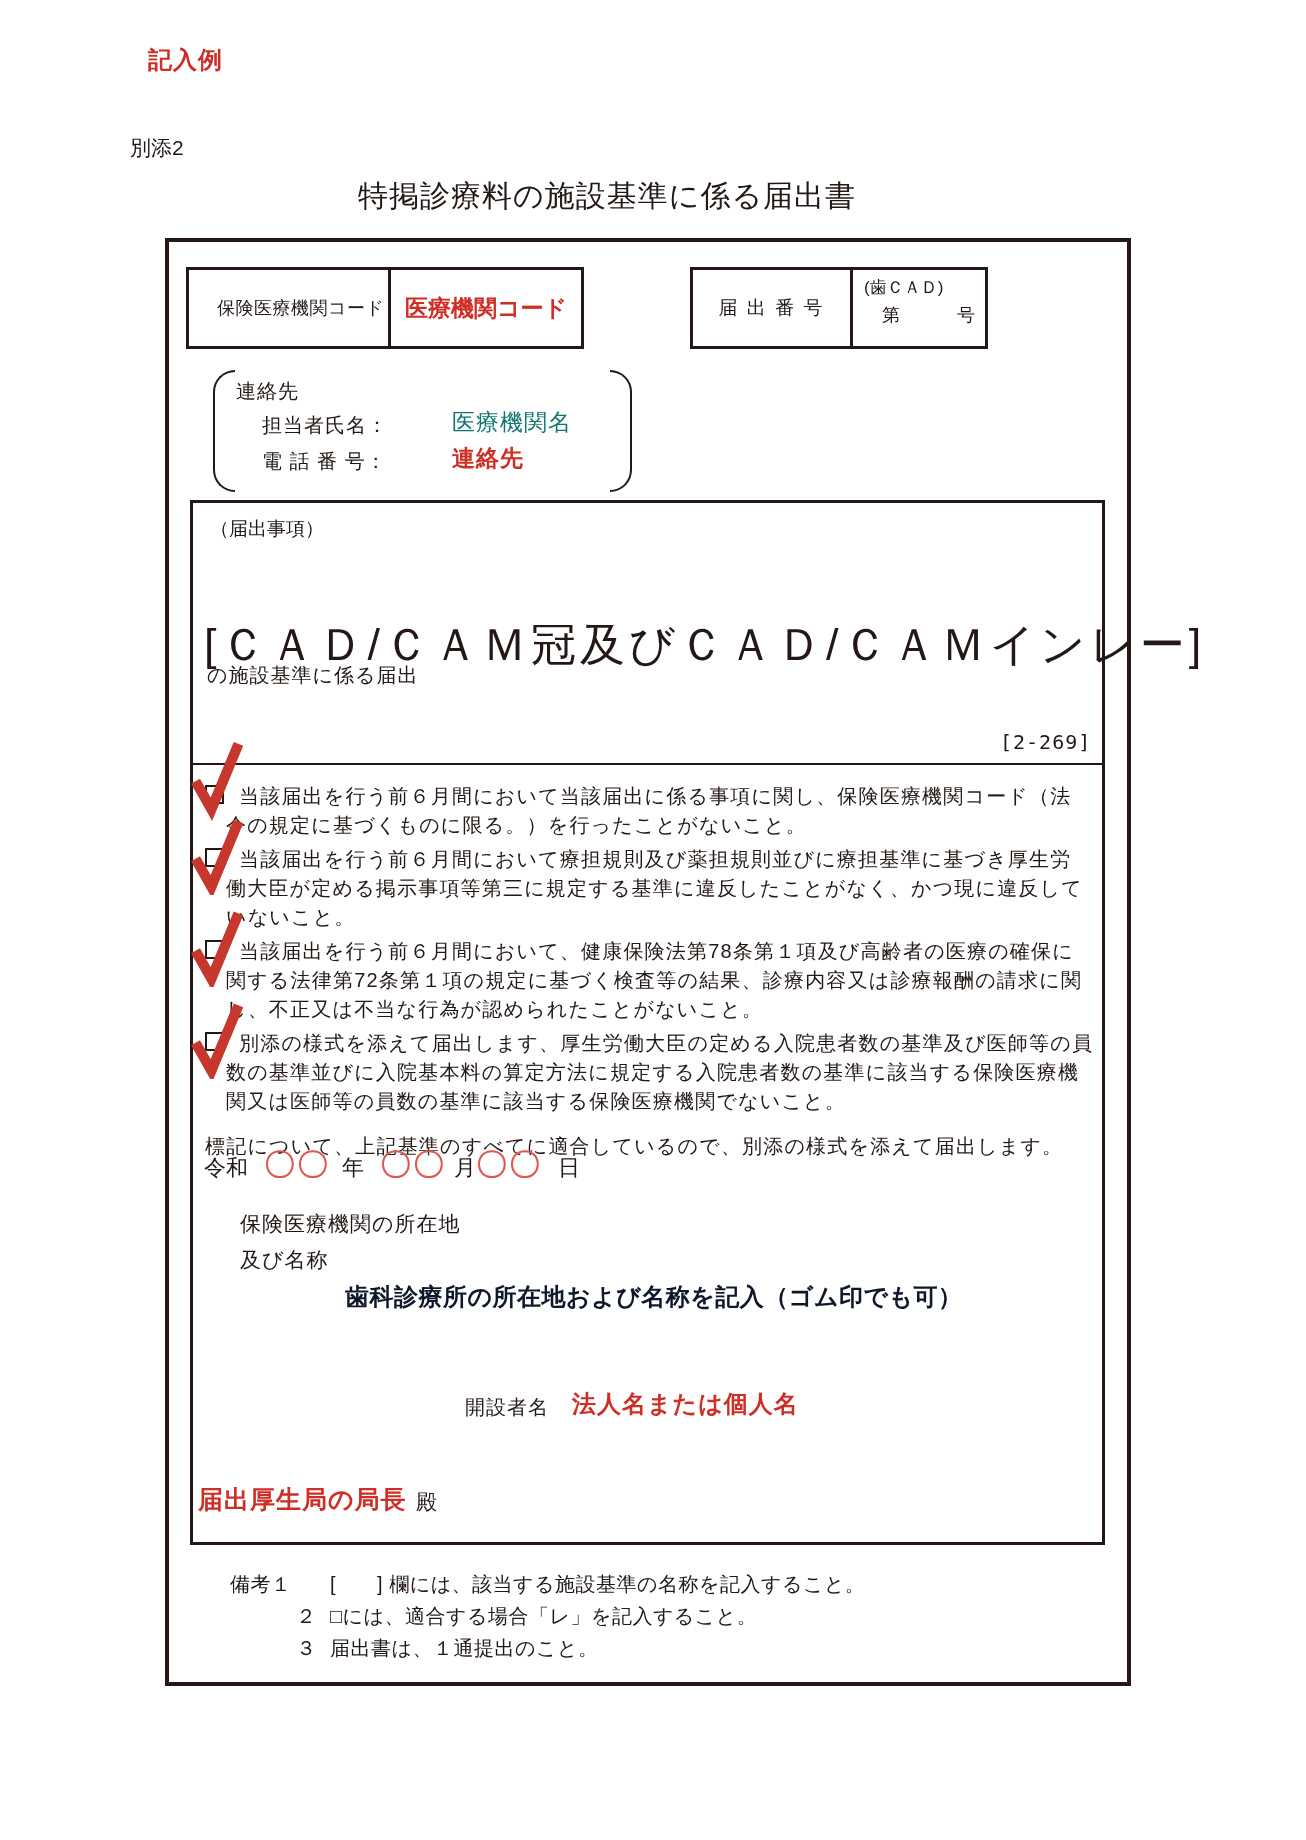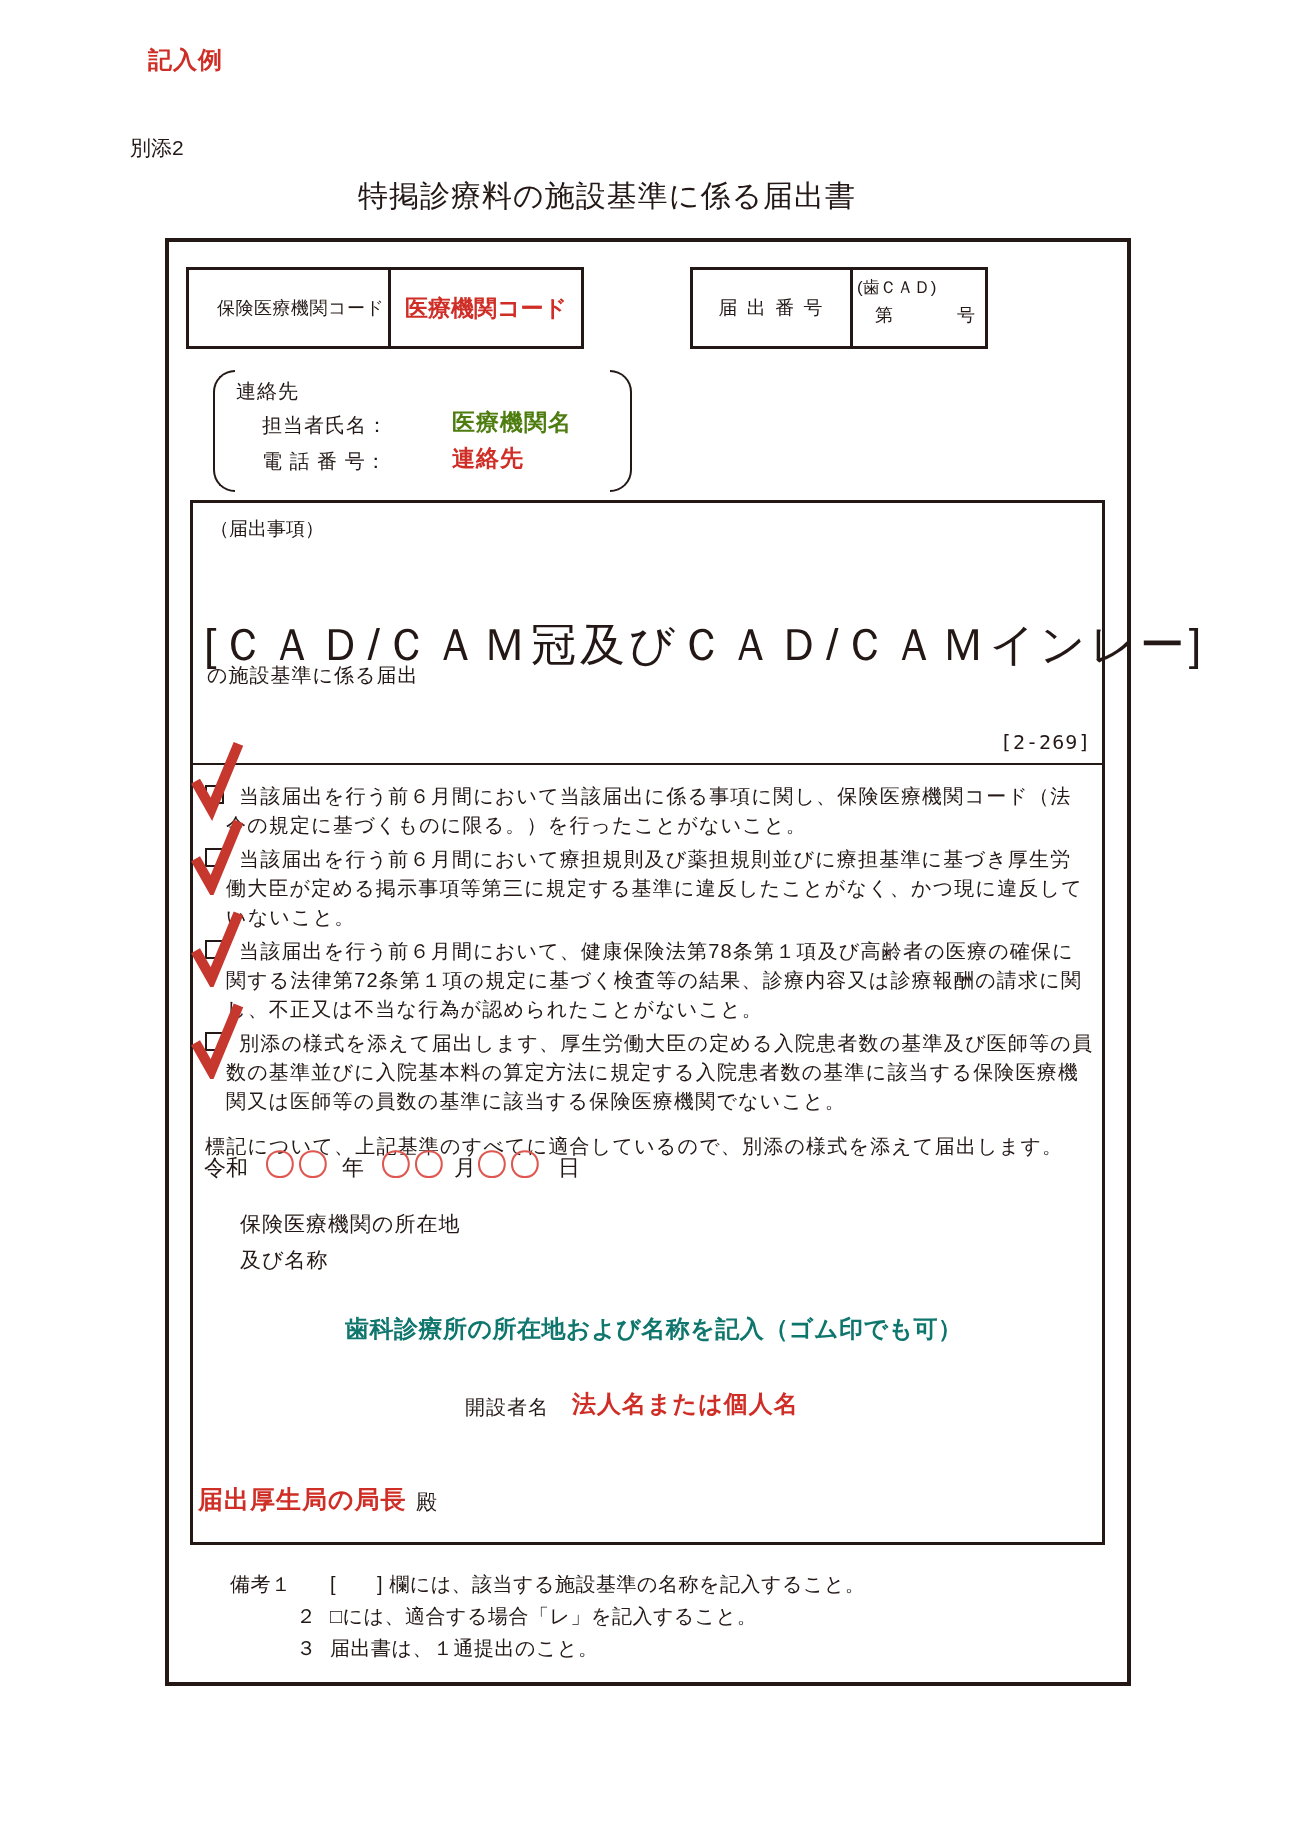--- a/index.html
+++ b/index.html
@@ -20,33 +20,33 @@
   .outer-box { left:165px; top:238px; width:966px; height:1448px; border:4px solid #231815; box-sizing:border-box; }
 
   
   .tbl { display:flex; border:3px solid #231815; box-sizing:border-box; background:#fff; }
   .tbl-code { left:186px; top:267px; height:82px; }
   .cell { display:flex; align-items:center; box-sizing:border-box; }
   .cell-code-label { width:202px; padding-left:28px; font-size:18px; letter-spacing:0.5px; border-right:3px solid #231815; }
   .cell-code-value { width:190px; justify-content:center; font-size:23px; font-weight:bold; color:#cf2e26; }
   .tbl-number { left:690px; top:267px; height:82px; }
   .cell-number-label { width:160px; justify-content:center; font-size:19px; letter-spacing:2px; border-right:3px solid #231815; }
-  .cell-number-value { width:132px; flex-direction:column; align-items:stretch; padding:6px 8px 4px 4px; font-size:17px; }
+  .cell-number-value { width:132px; flex-direction:column; align-items:stretch; padding:6px 8px 4px 11px; font-size:17px; }
   .number-line2 { display:flex; justify-content:space-between; margin-top:4px; font-size:18px; }
   .number-line2 .dai { margin-left:18px; }
   .number-line2 .gou { margin-right:2px; }
 
   
   .bracket { width:22px; height:122px; box-sizing:border-box; }
   .bracket-left { left:213px; top:370px; border-left:2.5px solid #231815; border-top:2.5px solid #231815; border-bottom:2.5px solid #231815; border-radius:22px 0 0 22px; }
   .bracket-right { left:610px; top:370px; border-right:2.5px solid #231815; border-top:2.5px solid #231815; border-bottom:2.5px solid #231815; border-radius:0 22px 22px 0; }
   .contact-heading { left:236px; top:378px; font-size:20px; letter-spacing:1px; }
   .contact-label-1 { left:262px; top:412px; font-size:20px; letter-spacing:1px; }
   .contact-label-2 { left:262px; top:448px; font-size:20px; letter-spacing:1px; }
-  .contact-value-1 { left:452px; top:407px; font-size:23px; font-weight:bold; color:#4d7c0f; letter-spacing:1px; }
+  .contact-value-1 { left:452px; top:407px; font-size:23px; font-weight:normal; color:#0f766e; letter-spacing:1px; }
   .contact-value-2 { left:452px; top:443px; font-size:23px; font-weight:bold; color:#cf2e26; letter-spacing:1px; }
 
   
   .inner-box { left:190px; top:500px; width:915px; height:1045px; border:3px solid #231815; box-sizing:border-box; }
   .section-label { left:210px; top:516px; font-size:19px; }
   .subject { left:204px; top:615px; font-size:45px; letter-spacing:4px; }
   .subject-note { left:207px; top:662px; font-size:20px; letter-spacing:1px; }
   .form-code { left:1000px; top:730px; font-size:20px; font-family:"DejaVu Sans Mono","Liberation Mono",monospace; letter-spacing:1px; }
   .divider { left:193px; top:763px; width:909px; height:0; border-top:2.5px solid #231815; }
 
@@ -66,21 +66,21 @@
   .date-circles { font-size:31px; font-weight:bold; color:#df5750; letter-spacing:2px; }
   .dc-1 { margin-right:12px; }
   .date-year { margin-right:16px; }
   .dc-2 { margin-right:8px; }
   .date-month { margin-right:0; }
   .dc-3 { margin-right:16px; }
 
   
   .address-label-1 { left:240px; top:1210px; font-size:21px; letter-spacing:1px; }
   .address-label-2 { left:240px; top:1246px; font-size:21px; letter-spacing:1px; }
-  .address-example { left:345px; top:1281px; font-size:24px; font-weight:bold; color:#0f766e; letter-spacing:0.5px;margin-top:32px; }
+  .address-example { left:345px; top:1281px; font-size:24px; font-weight:bold; color:#0f172a; letter-spacing:0.5px; }
   .founder-label { left:465px; top:1394px; font-size:20px; letter-spacing:1px; }
   .founder-example { left:572px; top:1388px; font-size:24px; font-weight:bold; color:#cf2e26; letter-spacing:1px; }
   .recipient-example { left:198px; top:1483px; font-size:25px; font-weight:bold; color:#cf2e26; letter-spacing:1px; }
   .recipient-suffix { left:416px; top:1488px; font-size:21px; }
 
   
   .notes { left:230px; top:1571px; font-size:20px; letter-spacing:0.5px; }
   .note-row { display:flex; height:32px; align-items:flex-start; white-space:nowrap; }
   .note-no { display:inline-block; width:100px; box-sizing:border-box; flex:0 0 100px;font-family:Liberation Mono, monospace; }
   .note-no.sub { padding-left:66px; }

